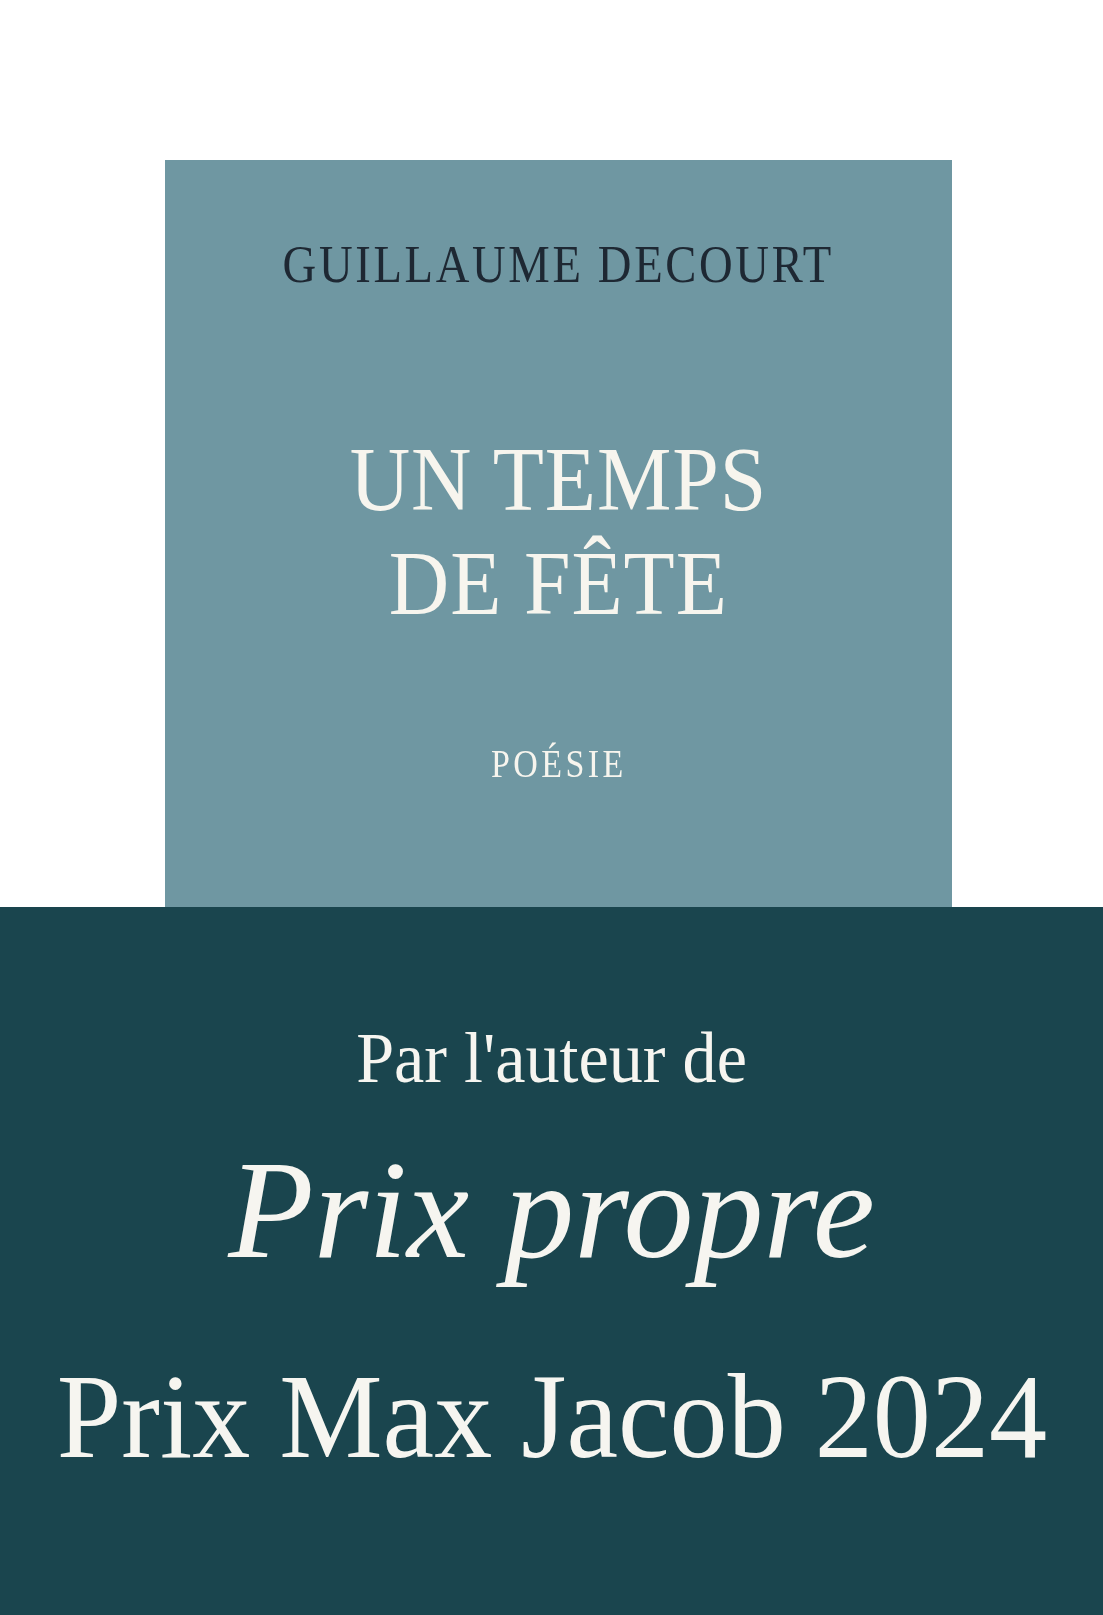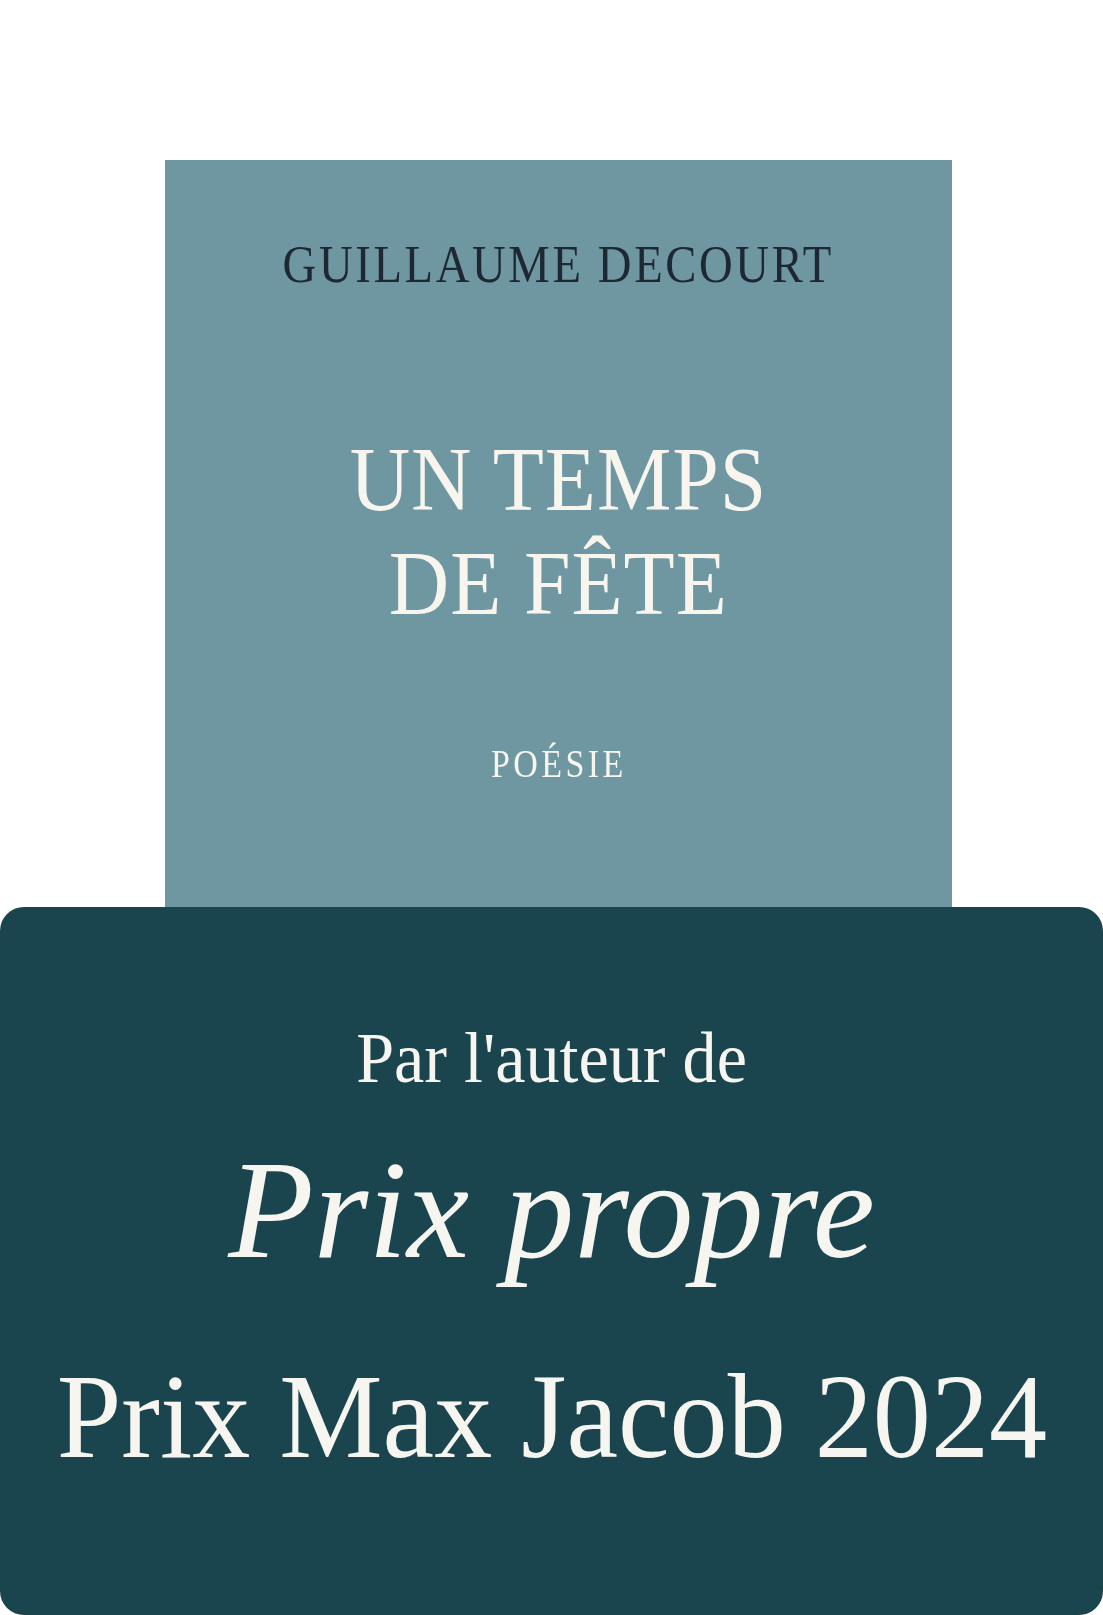--- a/index.html
+++ b/index.html
@@ -76,21 +76,20 @@
 
   
   .banner {
     position: absolute;
     left: 0;
     top: 907px;
     width: 1103px;
     height: 708px;
     background: var(--band-bg, #1a454e);
     color: var(--band-text, #f6f5f0);
-    border-radius: 24px;
   }
   .intro-line {
     top: 116px;
     font-size: 71px;
   }
   .intro-line > span { transform: scaleX(0.96); }
 
   .booktitle-line {
     top: 233px;
     font-size: 140px;

